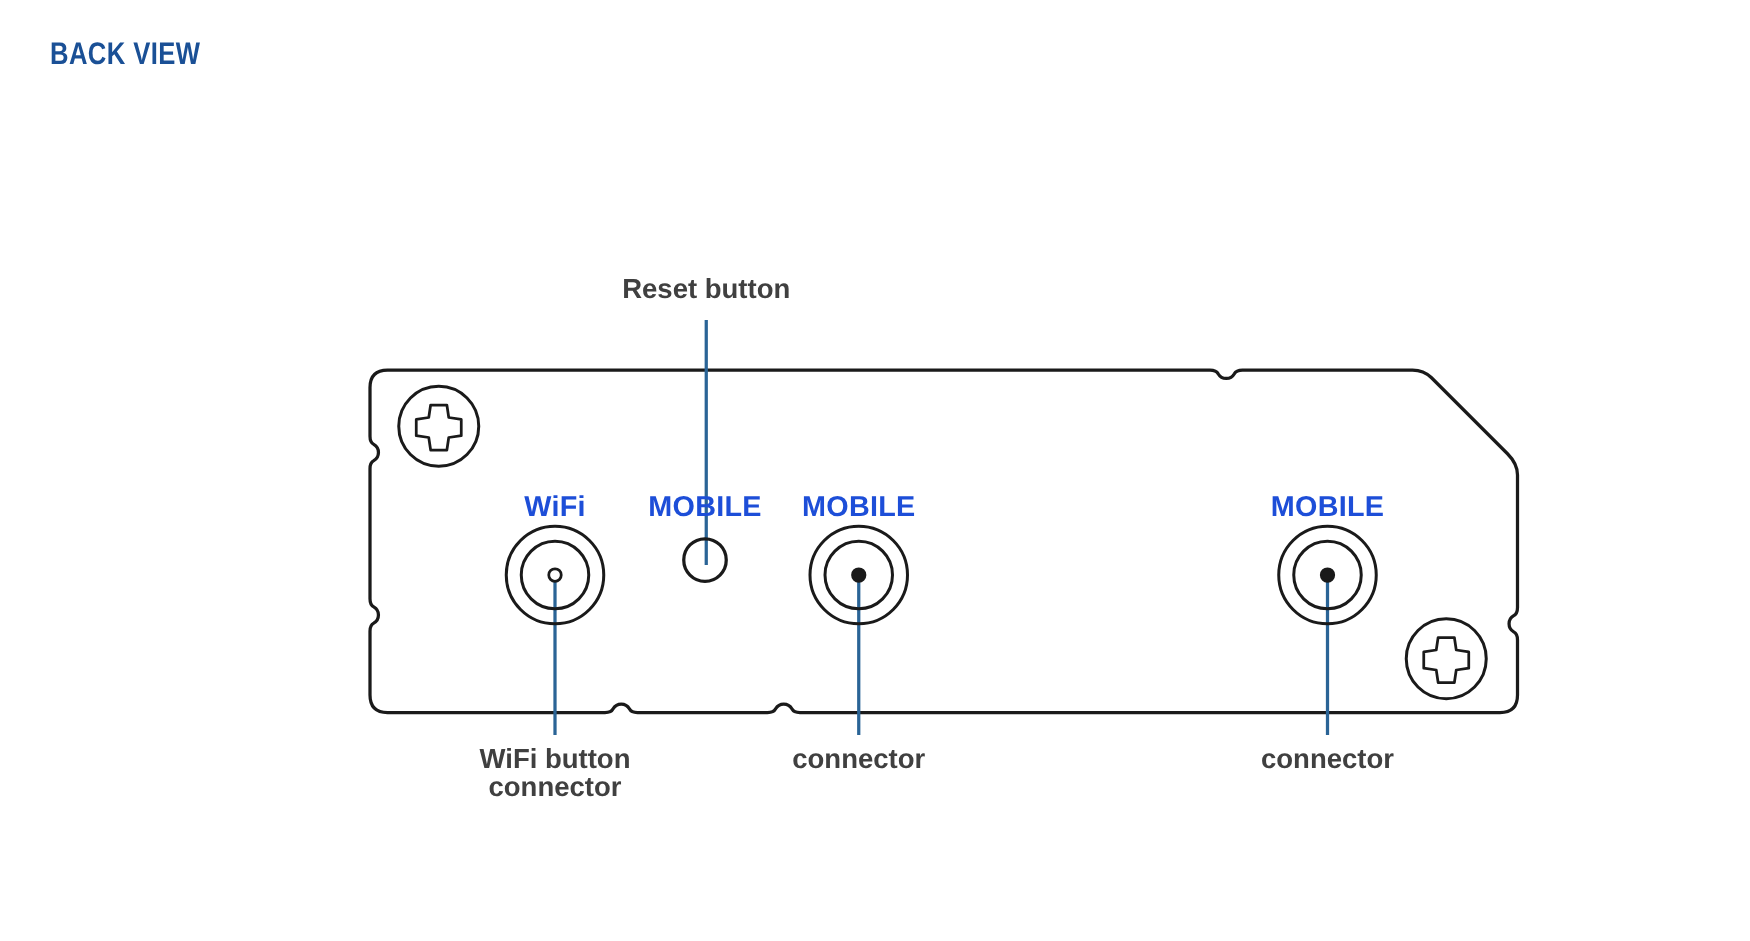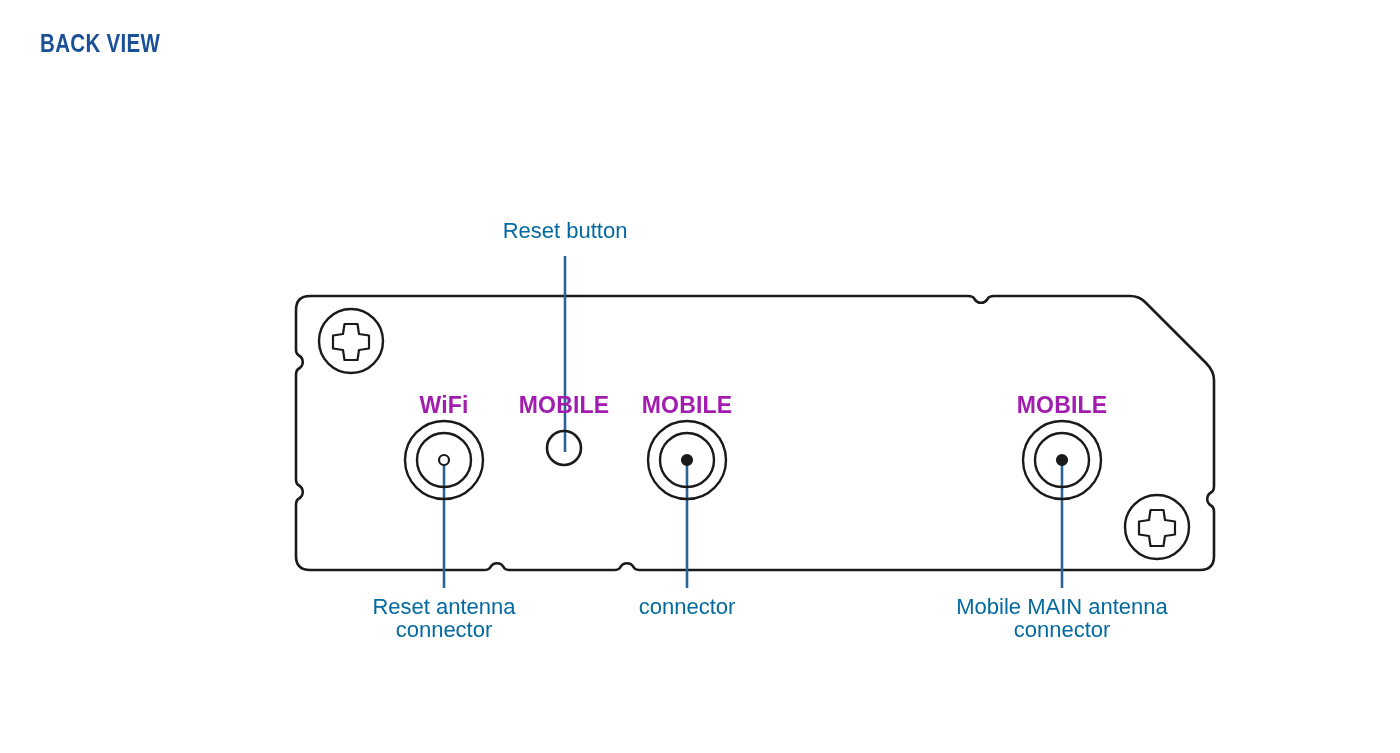--- a/index.html
+++ b/index.html
@@ -47,33 +47,33 @@
     height: 753px;
     overflow: visible;
   }
 
   
   .port-label {
     position: absolute;
     font-family: "Liberation Sans", sans-serif;
     font-weight: bold;
     font-size: 23px;
-    color: #a21caf;
+    color: #1d4ed8;
     white-space: nowrap;
     transform: translateX(-50%);
     letter-spacing: 0.2px;
   }
 
   .callout-label {
     position: absolute;
     font-family: "Liberation Sans", sans-serif;
-    font-weight: normal;
+    font-weight: bold;
     font-size: 22px;
     line-height: 23px;
-    color: #0369a1;
+    color: #404040;
     white-space: nowrap;
     text-align: center;
     transform: translateX(-50%);
   }
   .callout-label .ln { display: block; }
 </style>
 </head>
 <body>
 
 <div id="diagram-root">
@@ -169,26 +169,25 @@
   <div class="port-label" style="left:444px; top:392px;">WiFi</div>
   <div class="port-label" style="left:564px; top:392px;">MOBILE</div>
   <div class="port-label" style="left:687px; top:392px;">MOBILE</div>
   <div class="port-label" style="left:1062px; top:392px;">MOBILE</div>
 
   <div class="callout-label" style="left:565px; top:219px;">
     <span class="ln">Reset button</span>
   </div>
 
   <div class="callout-label" style="left:444px; top:595px;">
-    <span class="ln">Reset antenna</span>
+    <span class="ln">WiFi button</span>
     <span class="ln">connector</span>
   </div>
 
   <div class="callout-label" style="left:687px; top:595px;">
     <span class="ln">connector</span>
   </div>
 
   <div class="callout-label" style="left:1062px; top:595px;">
-    <span class="ln">Mobile MAIN antenna</span>
     <span class="ln">connector</span>
   </div>
 
 </div>
 
 </body></html>

